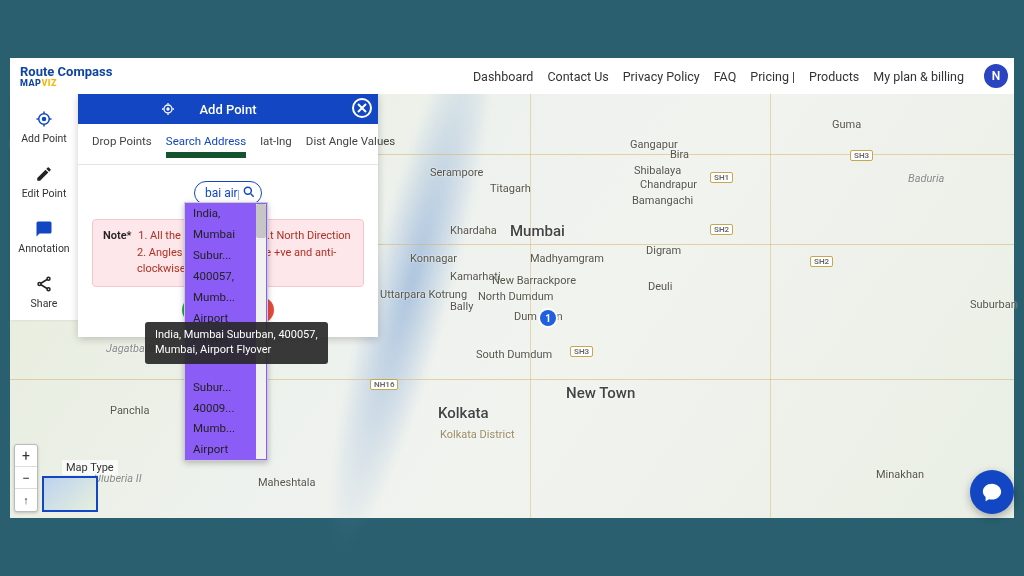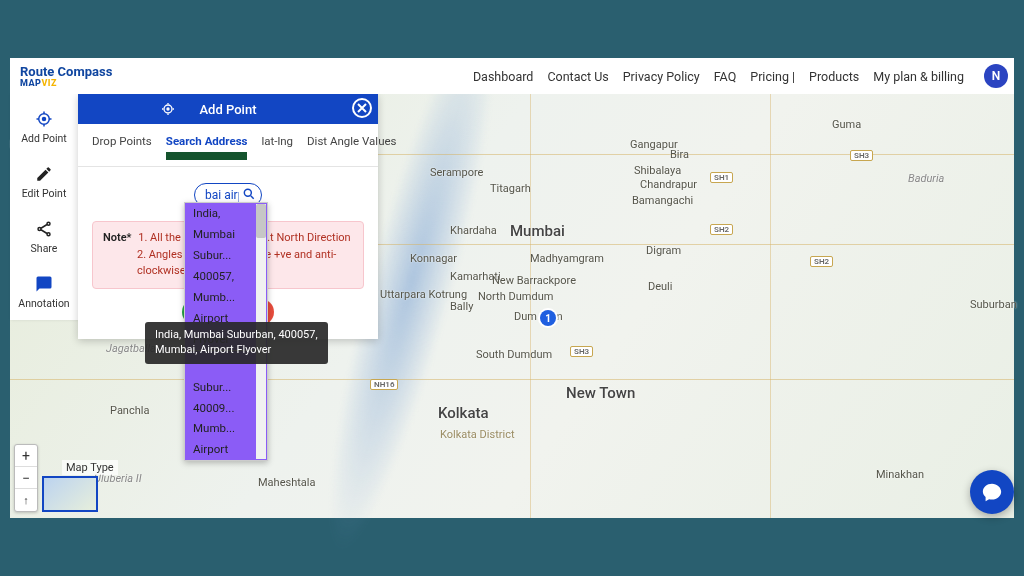--- a/index.html
+++ b/index.html
@@ -31,21 +31,21 @@
   .side-item { display:flex; flex-direction:column; align-items:center; gap:4px; padding:10px 2px; font-size:10.5px; color:#333; cursor:pointer; }
   .side-item svg { width:18px; height:18px; }
 
   
   .panel { position:absolute; left:68px; top:0; width:300px; background:#fff; box-shadow:0 2px 8px rgba(0,0,0,.2); z-index:16; }
   .panel-hd { background:#1246c3; color:#fff; height:30px; display:flex; align-items:center; justify-content:center; position:relative; font-size:13px; font-weight:500; }
   .panel-hd .gear { position:absolute; left:auto; transform:translateX(-60px); }
   .panel-hd .close { position:absolute; right:6px; top:4px; width:20px; height:20px; border:2px solid #fff; border-radius:50%; display:flex; align-items:center; justify-content:center; font-size:12px; cursor:pointer; }
   .tabs { display:flex; gap:14px; padding:10px 14px 6px; font-size:11.5px; color:#444; border-bottom:1px solid #e4e4e4; }
   .tabs .tab { cursor:pointer; white-space:nowrap; padding-bottom:4px; }
-  .tabs .tab.active { color:#1246c3; font-weight:700; border-bottom:8px solid #14532d; }
+  .tabs .tab.active { color:#1246c3; font-weight:400; border-bottom:6px solid #14532d; }
   .search-wrap { padding:16px 14px 10px; display:flex; justify-content:center; }
   .search-box { position:relative; width:68px; }
   .search-box input { width:100%; border:1.5px solid #1246c3; border-radius:14px; padding:4px 22px 4px 10px; font-size:12px; color:#1246c3; outline:none; }
   .search-box .mag { position:absolute; right:6px; top:4px; }
   .notebox { margin:4px 14px 10px; background:#fde7ea; border:1px solid #f7c6cd; border-radius:4px; padding:8px 10px; font-size:11px; color:#b03022; line-height:1.5; position:relative; }
   .notebox b { color:#222; font-weight:600; margin-right:4px; }
   .btnrow { display:flex; gap:8px; justify-content:center; padding:0 14px 14px; }
   .btn { border:none; color:#fff; font-size:12px; padding:6px 18px; border-radius:16px; cursor:pointer; }
   .btn.green { background:#28a745; }
   .btn.red { background:#e74c3c; }
@@ -152,33 +152,33 @@
         </svg>
       <span>Add Point</span>
     </div>
     <div class="side-item">
       <svg viewBox="0 0 24 24" fill="#222">
           <path d="M3 17.25V21h3.75L17.81 9.94l-3.75-3.75L3 17.25zM20.71 7.04a1 1 0 0 0 0-1.41l-2.34-2.34a1 1 0 0 0-1.41 0l-1.83 1.83 3.75 3.75 1.83-1.83z"></path>
         </svg>
       <span>Edit Point</span>
     </div>
     <div class="side-item">
+      <svg viewBox="0 0 24 24" fill="#1246c3">
+          <path d="M20 2H4a2 2 0 0 0-2 2v18l4-4h14a2 2 0 0 0 2-2V4a2 2 0 0 0-2-2z"></path>
+        </svg>
+      <span>Annotation</span>
+    </div>
+    <div class="side-item">
       <svg viewBox="0 0 24 24" fill="none" stroke="#222" stroke-width="2">
           <circle cx="18" cy="5" r="2"></circle>
           <circle cx="6" cy="12" r="2"></circle>
           <circle cx="18" cy="19" r="2"></circle>
           <path d="M8 11l8-5M8 13l8 5"></path>
         </svg>
       <span>Share</span>
-    </div>
-    <div class="side-item">
-      <svg viewBox="0 0 24 24" fill="#1246c3">
-          <path d="M20 2H4a2 2 0 0 0-2 2v18l4-4h14a2 2 0 0 0 2-2V4a2 2 0 0 0-2-2z"></path>
-        </svg>
-      <span>Annotation</span>
     </div>
   </div>
 
   <div class="panel">
     <div class="panel-hd">
       <svg class="gear" width="16" height="16" viewBox="0 0 24 24" fill="none" stroke="#fff" stroke-width="2">
           <circle cx="12" cy="12" r="6"></circle>
           <circle cx="12" cy="12" r="1.5" fill="#fff"></circle>
           <path d="M12 3v2M12 19v2M3 12h2M19 12h2"></path>
         </svg>

